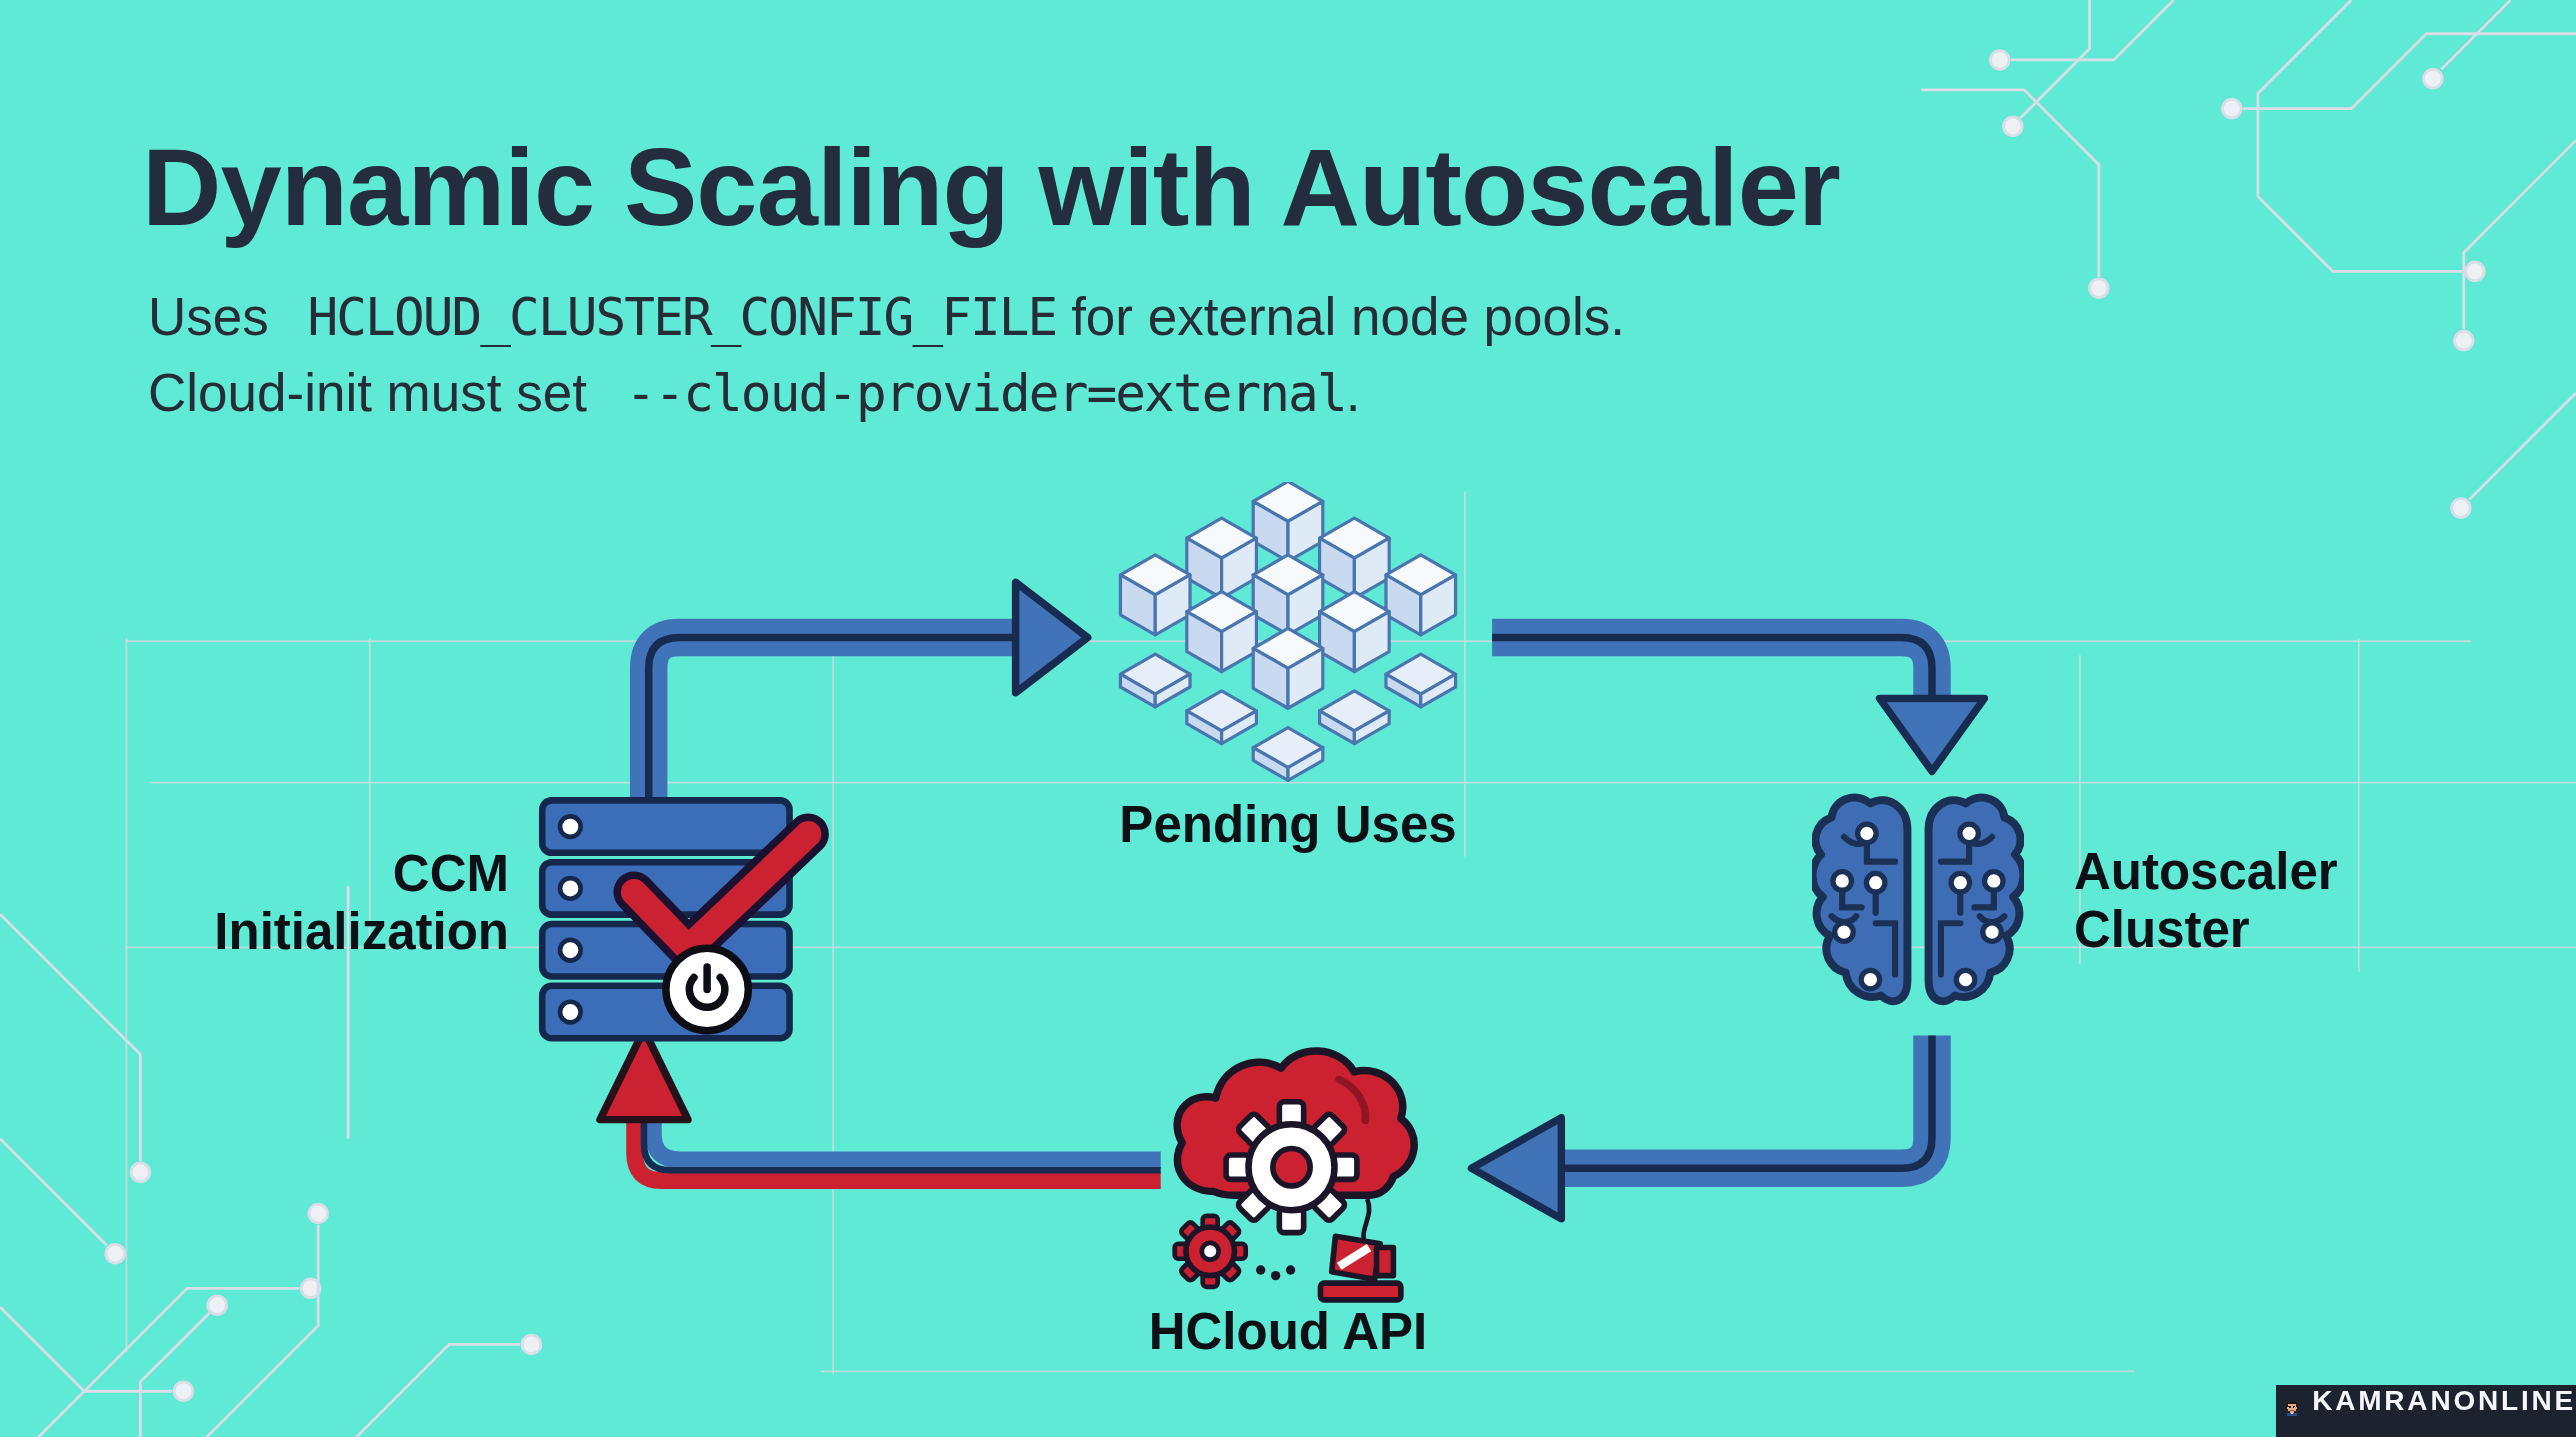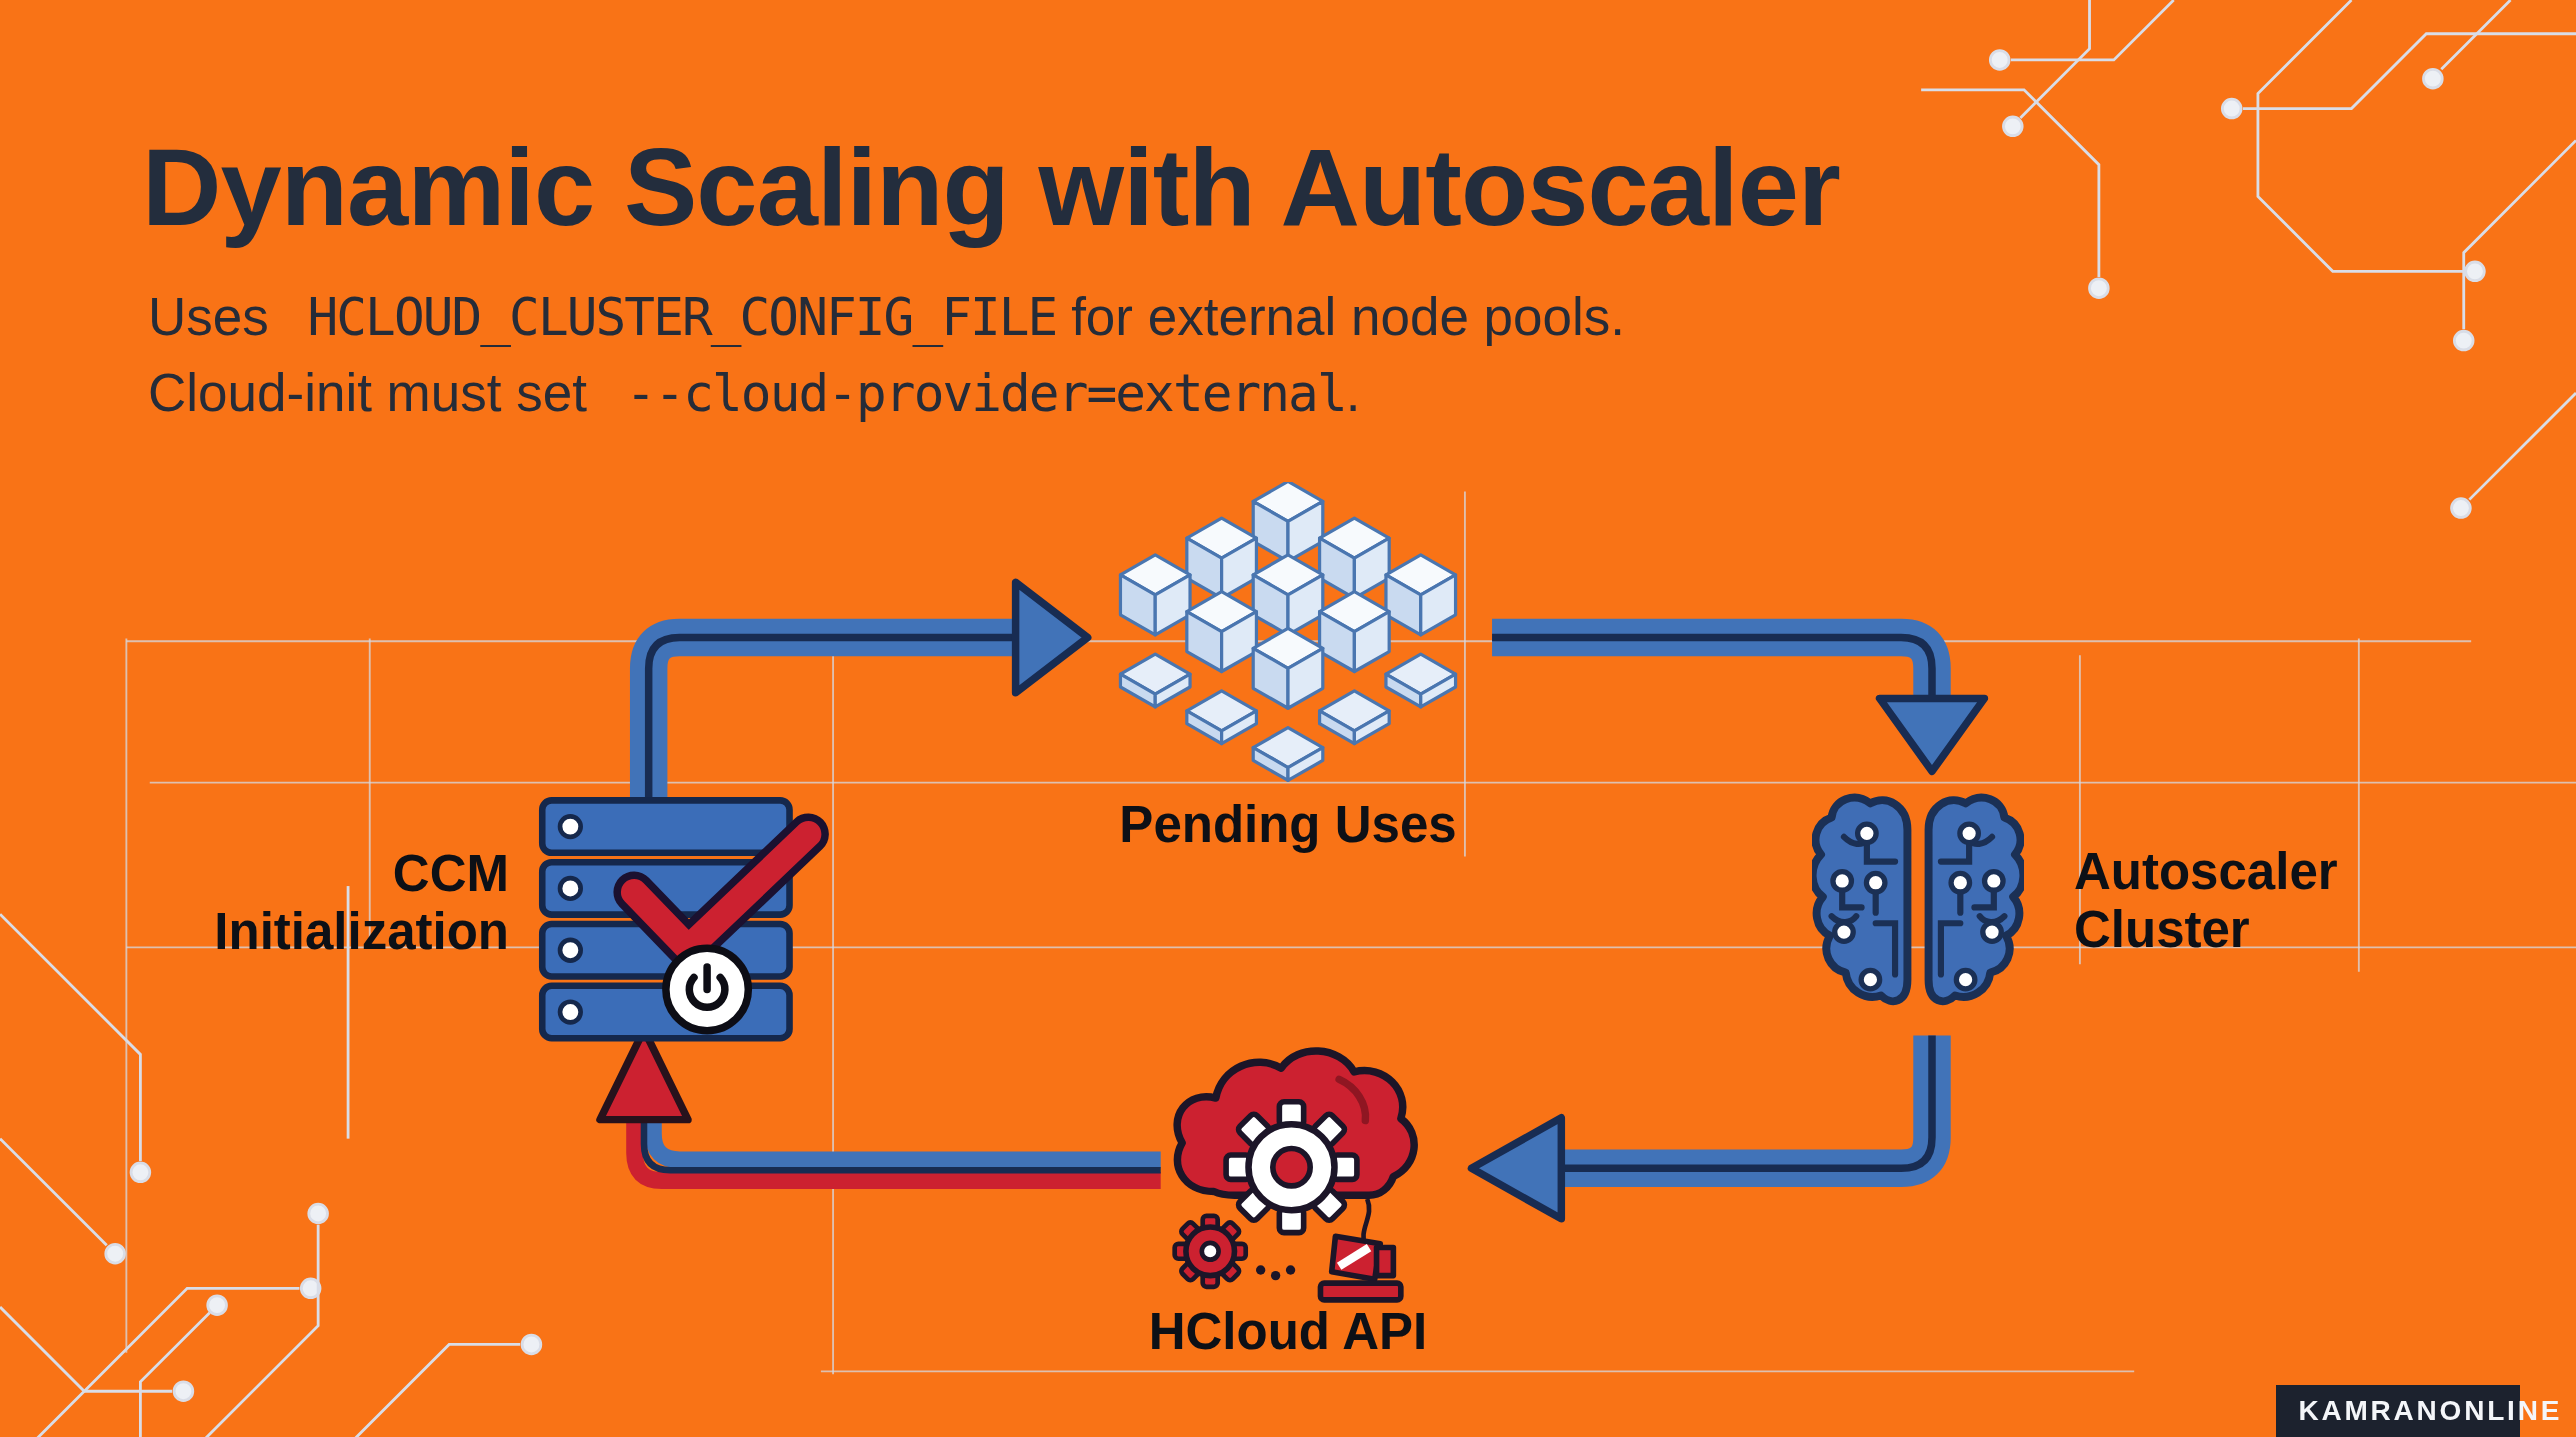--- a/index.html
+++ b/index.html
@@ -1,38 +1,38 @@
 <!DOCTYPE html>
 <html style="font-size:15px"><head>
 <meta charset="utf-8">
 <style>
   html,body{margin:0;padding:0;}
   body{font-family:"Liberation Sans", sans-serif;}
   #stage{position:relative;width:2576px;height:1438px;overflow:hidden;
-         background:#f97316;}
+         background:#5eead4;}
   .abs{position:absolute;}
   svg{display:block;}
 
   
   .title{position:absolute;left:142px;top:120px;font-size:110px;font-weight:bold;
          color:#232d3d;letter-spacing:-0.9px;line-height:133px;white-space:nowrap;}
   .subtitle{position:absolute;left:148px;top:279px;font-size:53px;color:#262c38;
             line-height:75px;white-space:nowrap;}
   .subtitle .code{font-family:"DejaVu Sans Mono", monospace;font-size:51px;letter-spacing:-1.9px;margin-left:24px;}
 
   
   .node-label{position:absolute;font-weight:bold;color:#0d1016;font-size:51px;line-height:58px;}
   .lbl-ccm{right:2067px;top:845px;text-align:right;}
   .lbl-pods{left:1101px;top:796px;width:374px;text-align:center;}
   .lbl-autoscaler{left:2074px;top:843px;text-align:left;}
   .lbl-hcloud{left:1101px;top:1303px;width:374px;text-align:center;}
 
   
-  .watermark{position:absolute;left:2276px;top:1385px;width:244px;height:52px;
-             background:#1c222e;display:flex;align-items:center;}
+  .watermark{position:absolute;left:2276px;top:1385px;width:300px;height:52px;
+             background:#1c222e;display:flex;}
   .watermark .wm-text{color:#f4f6f9;font-size:28px;font-weight:bold;letter-spacing:2.8px;
                       margin-left:13px;white-space:nowrap;}
   .watermark svg{margin-left:9.4px;}
 
   .bg-line{stroke:#d6dae3;stroke-width:2;opacity:.75;}
   .circuit{stroke:#d9dde7;stroke-width:3;fill:none;}
   .circuit-dot{fill:#edf0f5;stroke:#d9dde7;stroke-width:3;}
 </style>
 </head>
 <body>

